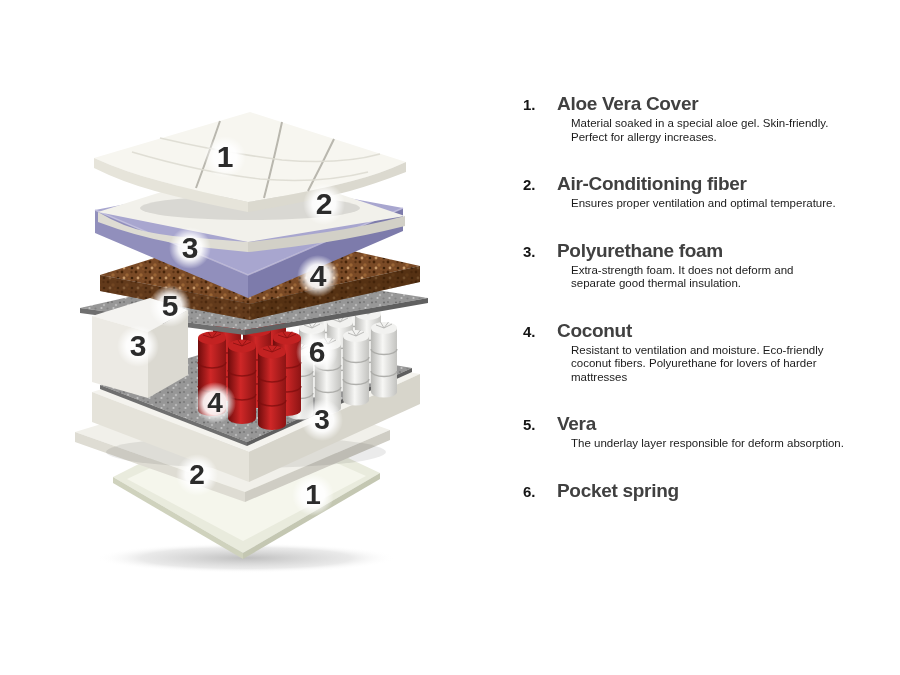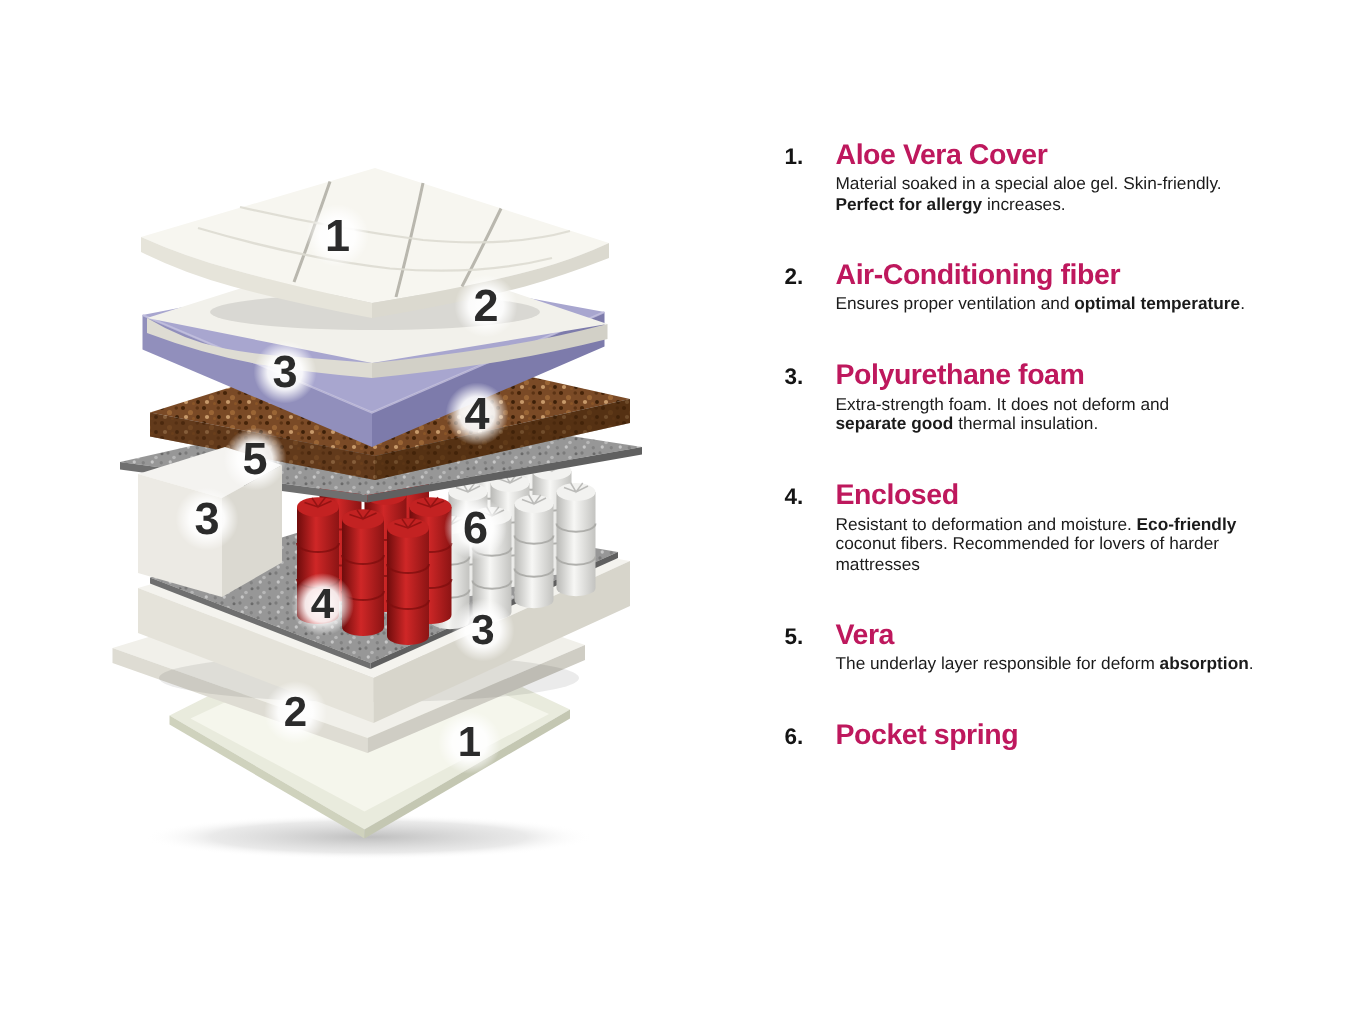--- a/index.html
+++ b/index.html
@@ -3,23 +3,23 @@
 <meta charset="utf-8">
 <style>
   html,body{margin:0;padding:0;background:#fff;}
   .page{position:relative;width:900px;height:675px;background:#ffffff;overflow:hidden;
         font-family:"Liberation Sans",sans-serif;}
   .diagram-svg{position:absolute;left:50px;top:80px;width:400px;height:500px;}
   .legend{position:absolute;left:523px;top:93px;width:340px;}
   .legend .item{display:flex;margin-bottom:29px;}
   .legend .num{width:34px;flex:0 0 34px;font-size:15px;font-weight:bold;color:#141414;padding-top:3px;}
   .legend .title{margin:0;font-size:19px;line-height:21px;font-weight:bold;
-                 letter-spacing:-0.3px;color:#be185d;}
-  .legend .desc{margin:3px 0 0 0;font-size:11.5px;line-height:13.5px;color:#1b1b1b;max-width:300px;}
-  .legend .desc .b{font-weight:bold;}
+                 letter-spacing:-0.3px;color:#404040;}
+  .legend .desc{margin:3px 0 0 14px;font-size:11.5px;line-height:13.5px;color:#1b1b1b;max-width:300px;}
+  .legend .desc .b{font-weight:normal;}
   .lbl-text{font-family:"Liberation Sans",sans-serif;font-weight:bold;font-size:30px;fill:#2b2b2b;}
   .lbl-text-sm{font-family:"Liberation Sans",sans-serif;font-weight:bold;font-size:28px;fill:#2b2b2b;}
 </style>
 </head>
 <body>
 
 <div class="page">
 
   <svg class="diagram-svg" viewBox="0 0 400 500" xmlns="http://www.w3.org/2000/svg">
     <defs>
@@ -243,22 +243,22 @@
     <div class="num">3.</div>
     <div class="body">
       <h3 class="title">Polyurethane foam</h3>
       <p class="desc"><span>Extra-strength foam. It does not deform and</span><br><span class="b">separate good</span><span> thermal insulation.</span></p>
     </div>
   </div>
 
   <div class="item">
     <div class="num">4.</div>
     <div class="body">
-      <h3 class="title">Enclosed</h3>
-      <p class="desc"><span>Resistant to deformation and moisture. </span><span class="b">Eco-friendly</span><br><span>coconut fibers. Recommended for lovers of harder</span><br><span>mattresses</span></p>
+      <h3 class="title">Coconut</h3>
+      <p class="desc"><span>Resistant to ventilation and moisture. </span><span class="b">Eco-friendly</span><br><span>coconut fibers. Polyurethane for lovers of harder</span><br><span>mattresses</span></p>
     </div>
   </div>
 
   <div class="item">
     <div class="num">5.</div>
     <div class="body">
       <h3 class="title">Vera</h3>
       <p class="desc"><span>The underlay layer responsible for deform </span><span class="b">absorption</span><span>.</span></p>
     </div>
   </div>

